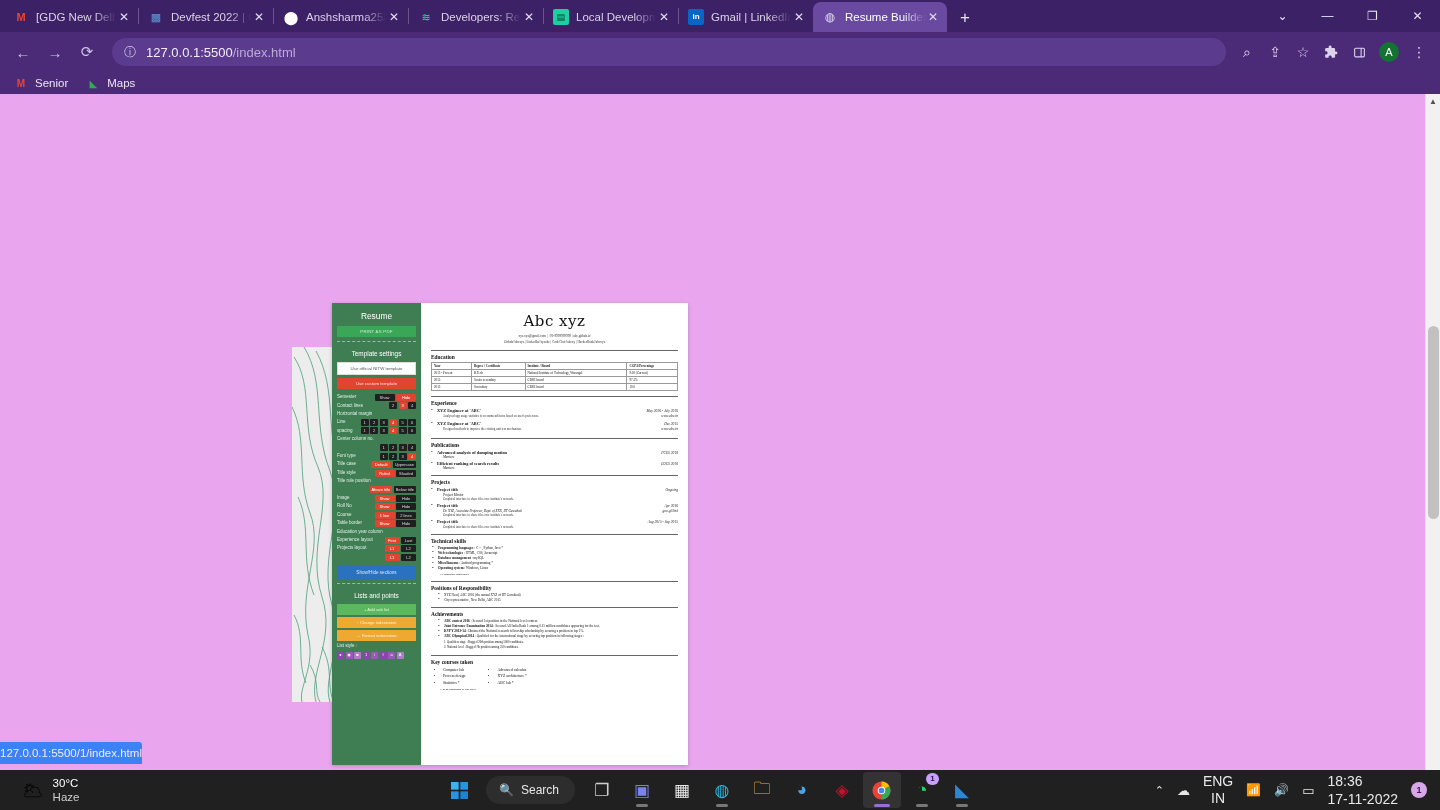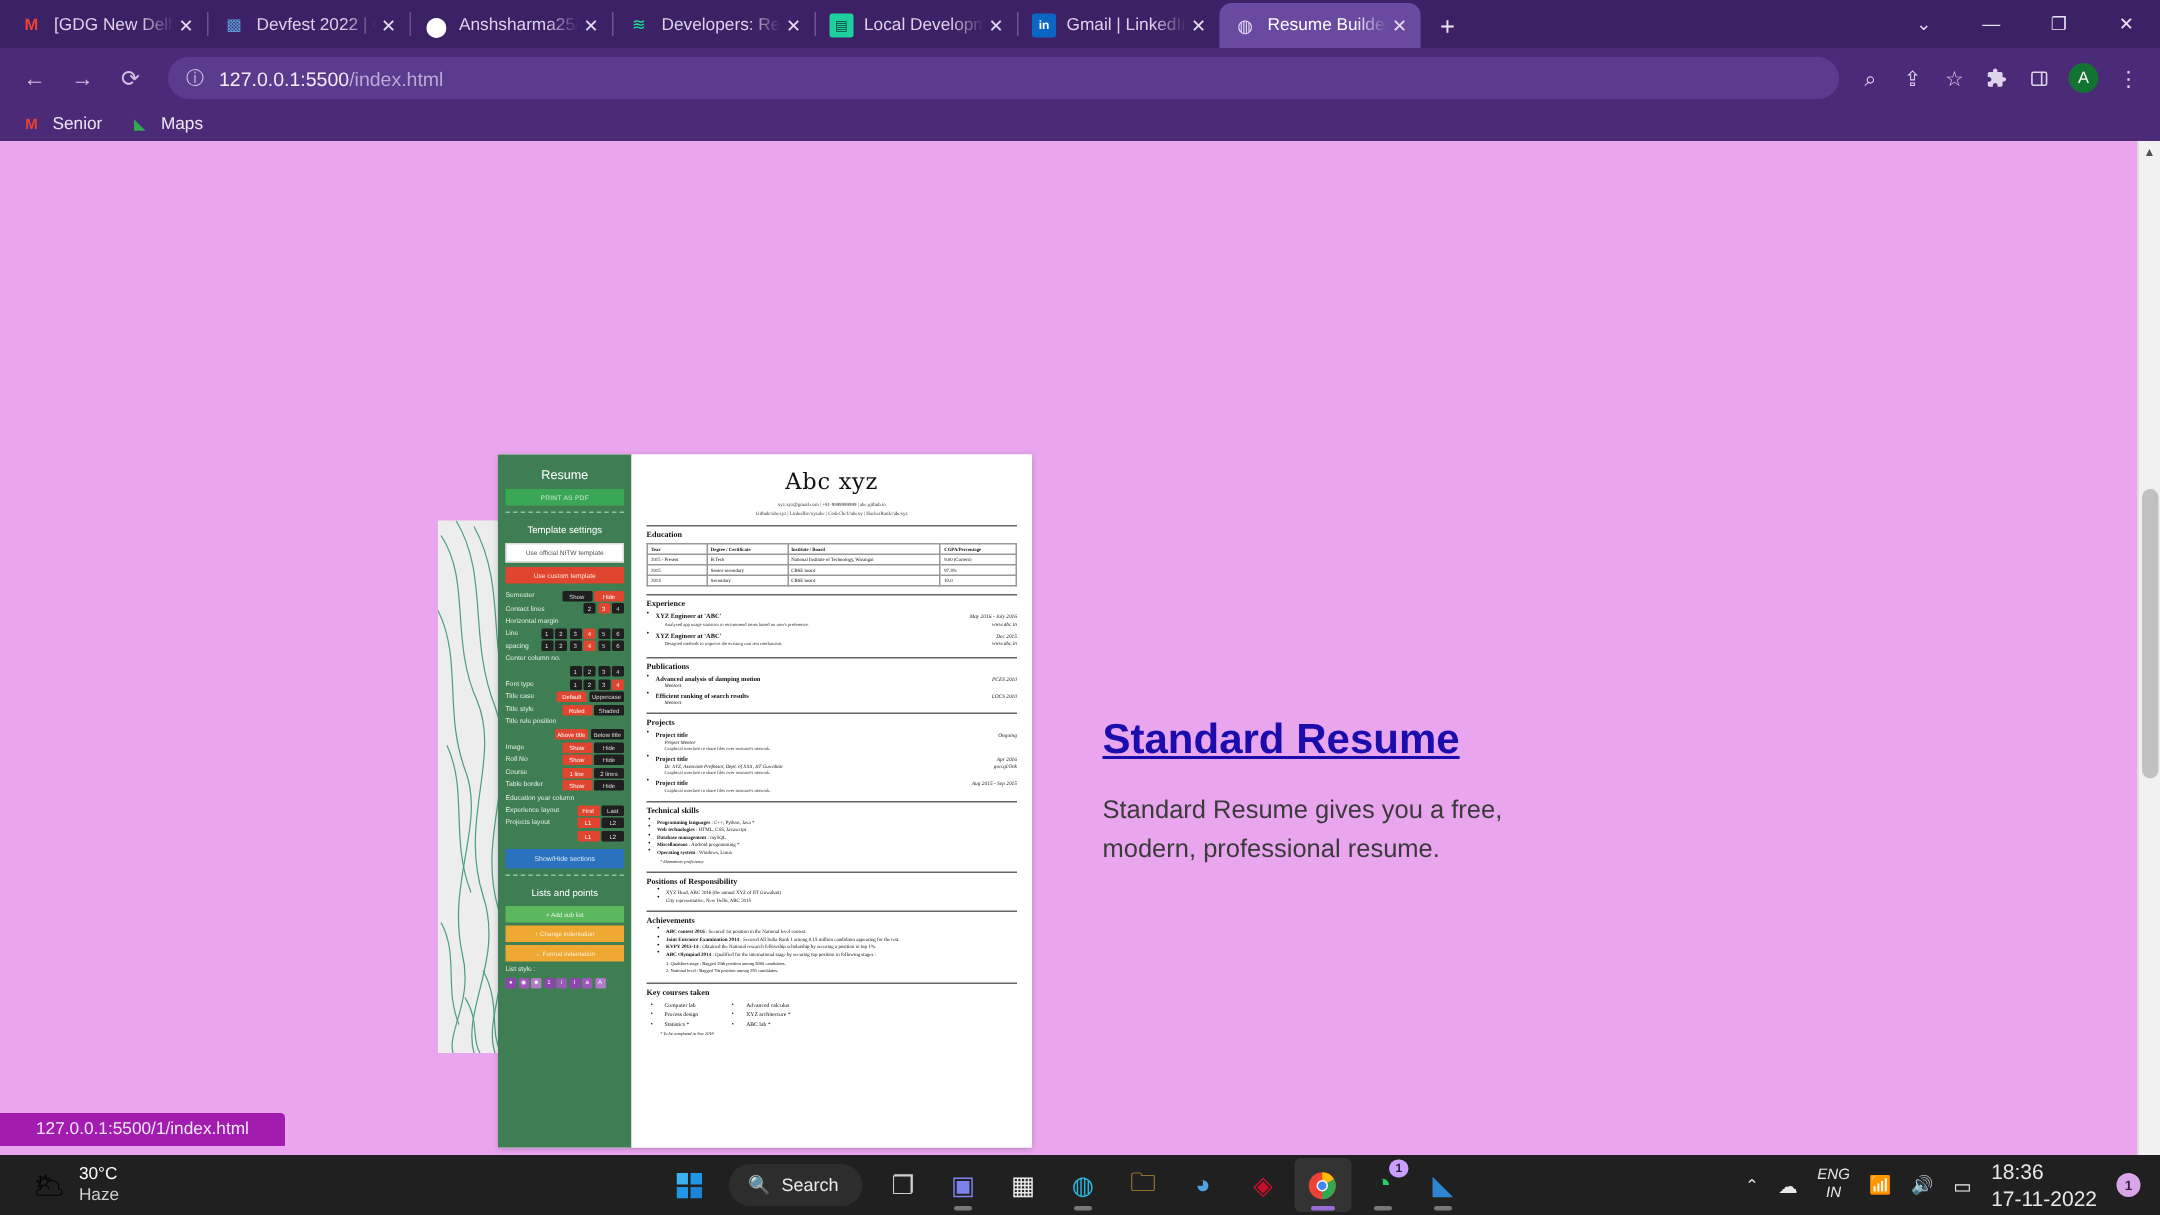--- a/index.html
+++ b/index.html
@@ -179,23 +179,23 @@
   
   .promo { position: absolute; left: 735px; top: 383px; width: 330px; }
   .promo-link {
     font-size: 28px; font-weight: bold; color: #1a0dab; text-decoration: underline;
     display: inline-block; margin-bottom: 18px;
   }
   .promo-text { font-size: 17px; line-height: 1.55; color: #3a3a3a; }
 
   
   .statusbar {
-    position: absolute; left: 0; top: 742px; height: 22px; background: #a21caf;
+    position: absolute; left: 0; top: 742px; height: 22px; background: #3b82f6;
     color: #f0eaf8; font-size: 11.5px; display: flex; align-items: center;
-    padding: 0 24px; border-radius: 0 3px 0 0; z-index: 5;
+    padding: 0 0; border-radius: 0 3px 0 0; z-index: 5;
   }
 
   
   .taskbar {
     position: absolute; left: 0; top: 770px; width: 1440px; height: 40px;
     background: #202020; display: flex; align-items: center;
   }
   .weather { display: flex; align-items: center; gap: 9px; padding-left: 22px; width: 440px; }
   .w-ico { font-size: 17px; }
   .w-txt { color: #fff; font-size: 11.5px; line-height: 1.25; }
@@ -217,21 +217,21 @@
   }
   .badge {
     position: absolute; top: 1px; right: 2px; background: #c9a0ff; color: #2a1a3a;
     font-size: 8px; border-radius: 8px; padding: 0 3px; min-width: 13px; text-align: center;
     line-height: 12px; font-weight: bold;
   }
   .tray {
     margin-left: auto; display: flex; align-items: center; gap: 13px; padding-right: 13px;
     color: #e8e8e8; font-size: 13px;
   }
-  .tray-lang { font-size: 10px; line-height: 1.2; text-align: center; font-style: italic; }
+  .tray-lang { font-size: 14px; line-height: 1.2; text-align: center; }
   .tray-clock { font-size: 14px; line-height: 1.3; }
   .tray-dot {
     width: 16px; height: 16px; border-radius: 50%; background: #d9a6ea; color: #3a1a4a;
     font-size: 9px; display: flex; align-items: center; justify-content: center; font-weight: bold;
   }
 </style>
 </head>
 <body>
 
 <div class="browser">
@@ -642,24 +642,20 @@
           <ul>
             <li>Advanced calculus</li>
             <li>XYZ architecture *</li>
             <li>ABC lab *</li>
           </ul>
         </div>
         <div class="note">* To be completed in Nov 2016</div>
       </div>
     </div>
 
-    <div class="promo">
-      <a class="promo-link">Standard Resume</a>
-      <div class="promo-text">Standard Resume gives you a free, modern, professional resume.</div>
-    </div>
 
     <div class="scrollbar">
       <div class="sb-up">▲</div>
       <div class="sb-thumb"></div>
     </div>
   </div>
 
   <div class="statusbar">127.0.0.1:5500/1/index.html</div>
 </div>
 

